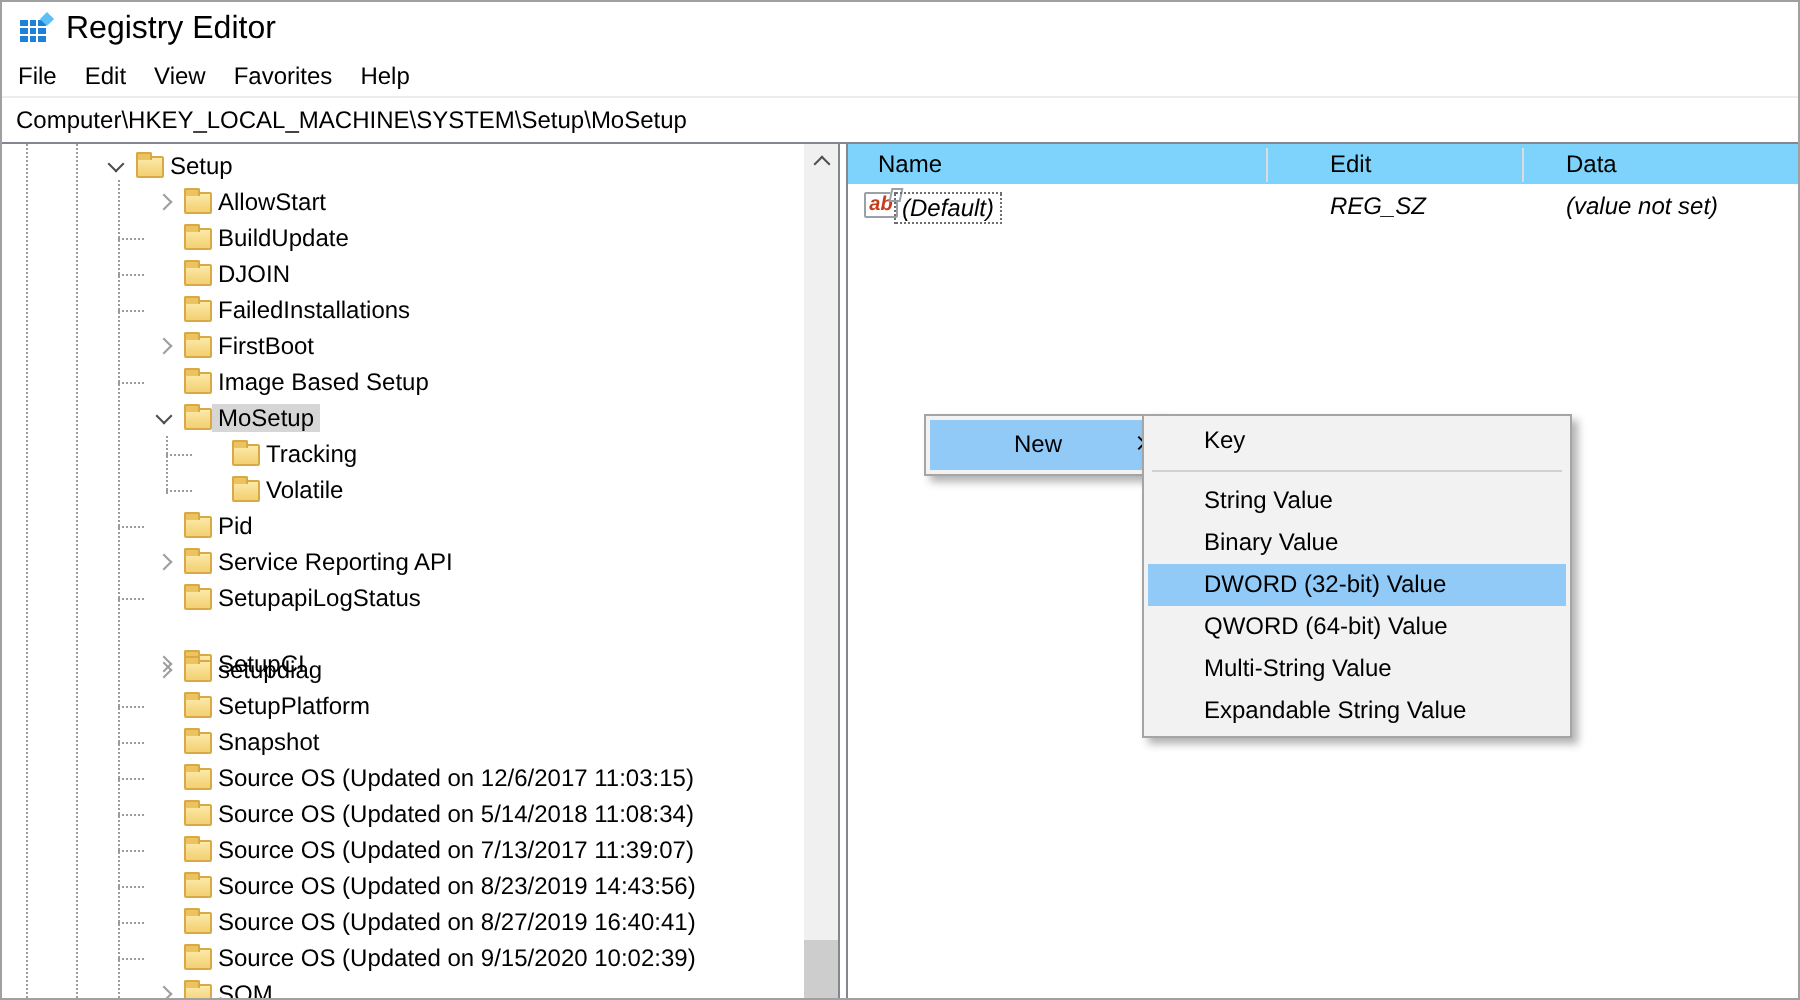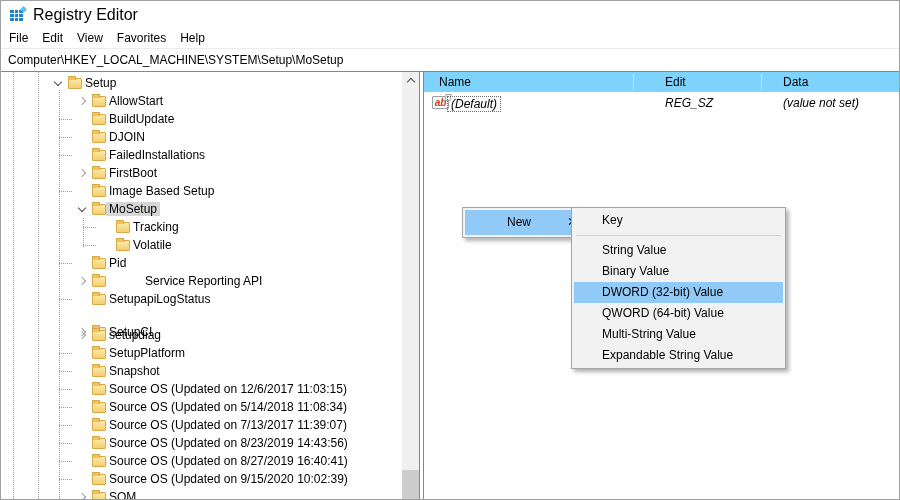--- a/index.html
+++ b/index.html
@@ -194,21 +194,21 @@
             <span class="tlabel" style="left: 129px;">Volatile</span>
           </div>
           <div class="trow" style="top: 180px; padding-left: 12px;">
             <span class="stub" style="left: 58px;"></span>
             <span class="folder" style="left: 91px;"></span>
             <span class="tlabel" style="left: 105px;">Pid</span>
           </div>
           <div class="trow" style="top: 198px;">
             <span class="chev right" style="left: 78px;"></span>
             <span class="folder" style="left: 91px;"></span>
-            <span class="tlabel" style="left: 105px; margin-left: 36px;">Service Reporting API</span>
+            <span class="tlabel" style="left: 105px;">Service Reporting API</span>
           </div>
           <div class="trow" style="top: 216px;">
             <span class="stub" style="left: 58px;"></span>
             <span class="folder" style="left: 91px;"></span>
             <span class="tlabel" style="left: 105px;">SetupapiLogStatus</span>
           </div>
           <div class="trow" style="top: 249px; text-align: center;">
             <span class="chev right" style="left: 78px;"></span>
             <span class="folder" style="left: 91px;"></span>
             <span class="tlabel" style="left: 105px;">SetupCI</span>

